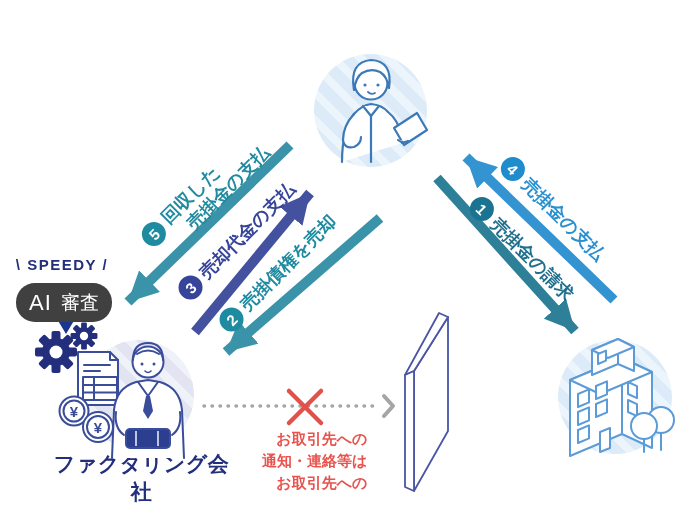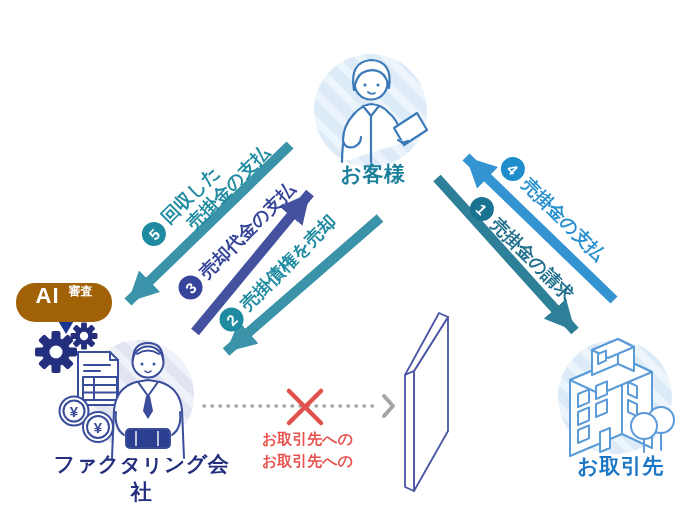--- a/index.html
+++ b/index.html
@@ -33,26 +33,26 @@
   .tx-teal{color:#1f8ba1;} .tx-dteal{color:#1f6f8d;}
   .tx-blue{color:#2a90cf;} .tx-indigo{color:#36449a;}
   .two-line{display:flex;flex-direction:column;line-height:1.2;}
   .two-line .l2{margin-left:14px;}
   .lbl5 .num-badge{margin-bottom:20px;}
   .speedy{
     position:absolute;left:8px;top:256px;width:108px;text-align:center;
     font-size:15px;font-weight:800;letter-spacing:1.5px;color:#232e7d;
   }
   .ai-bubble{
-    position:absolute;left:16px;top:283px;width:96px;height:39px;background:#a16207;
-    border-radius:19px;display:flex;align-items:flex-start;justify-content:center;
-    color:#fff;font-weight:700;z-index:5;
+    position:absolute;left:16px;top:283px;width:96px;height:39px;background:#404040;
+    border-radius:19px;display:flex;align-items:center;justify-content:center;
+    color:#fff;font-weight:400;z-index:5;
   }
   .ai-bubble .big{font-size:22px;letter-spacing:1px;}
-  .ai-bubble .small{font-size:12px;margin-left:9px;}
+  .ai-bubble .small{font-size:19px;margin-left:9px;}
   .ai-tail{
     position:absolute;left:57px;top:319px;width:0;height:0;z-index:4;
     border-left:9px solid transparent;border-right:9px solid transparent;
     border-top:15px solid #1a3691;
   }
   .note{
     position:absolute;left:262px;top:428px;font-size:15px;font-weight:700;
     color:#e8534e;line-height:1.45;z-index:6;text-align:right;
   }
   svg{position:absolute;overflow:visible;}
@@ -202,20 +202,21 @@
   <div class="arrow-label rot-right tx-blue" style="left:553px;top:209px;">
     <span class="num-badge bg-blue">4</span>
     <span>売掛金の支払</span>
   </div>
 
   <div class="arrow-label rot-right tx-dteal" style="left:522px;top:249px;">
     <span class="num-badge bg-dteal">1</span>
     <span>売掛金の請求</span>
   </div>
 
+  <div class="speedy">\ SPEEDY /</div>
   <div class="ai-bubble">
     <span class="big">AI</span>
     <span class="small">審査</span>
   </div>
   <div class="ai-tail"></div>
 
   <svg style="left:30px;top:322px;z-index:4;" width="72" height="54" viewBox="0 0 72 54">
     <g transform="translate(54,14) scale(0.64)" fill="#232e7d">
       <rect x="-4.5" y="-21" width="9" height="42" rx="2"></rect>
       <rect x="-4.5" y="-21" width="9" height="42" rx="2" transform="rotate(45)"></rect>
@@ -227,22 +228,21 @@
     <g transform="translate(26,30)" fill="#232e7d">
       <rect x="-4.5" y="-21" width="9" height="42" rx="2"></rect>
       <rect x="-4.5" y="-21" width="9" height="42" rx="2" transform="rotate(45)"></rect>
       <rect x="-4.5" y="-21" width="9" height="42" rx="2" transform="rotate(90)"></rect>
       <rect x="-4.5" y="-21" width="9" height="42" rx="2" transform="rotate(135)"></rect>
       <circle r="14"></circle>
       <circle r="6.5" fill="#ffffff"></circle>
     </g>
   </svg>
 
-  <div class="actor-label lbl-customer">お客様</div>
   <div class="actor-label lbl-factoring">ファクタリング会社</div>
-  <div class="actor-label lbl-partner">お取引先</div>
 
   <div class="note">
     <div>お取引先への</div>
+    <div>通知・連絡等は</div>
     <div>お取引先への</div>
   </div>
 
 </div>
 
 </body></html>

